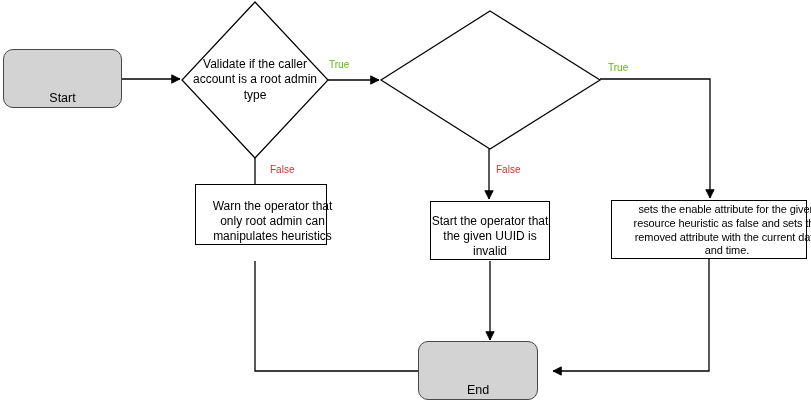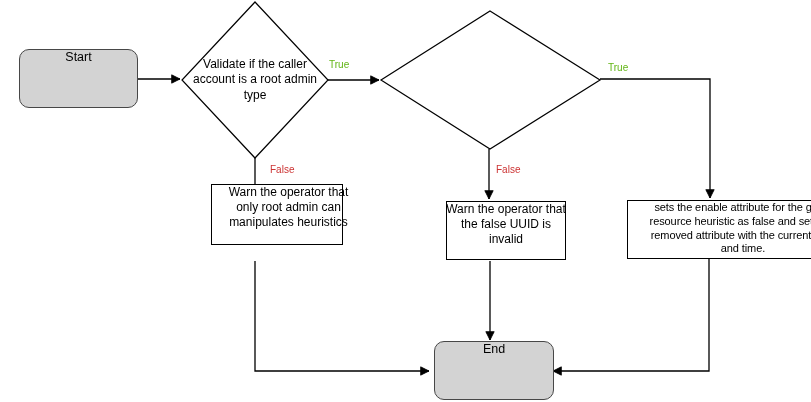--- a/index.html
+++ b/index.html
@@ -15,22 +15,22 @@
   }
   html,body{margin:0;padding:0;background:var(--background);}
   #canvas{
     position:relative;width:811px;height:402px;background:var(--background);
     font-family:"Liberation Sans", sans-serif;color:var(--text);overflow:hidden;
   }
   #edges{position:absolute;left:0;top:0;width:811px;height:402px;}
   .diamond{fill:var(--shape-fill);stroke:var(--shape-stroke);stroke-width:1.2;}
   .edge{fill:none;stroke:var(--connector);stroke-width:1.3;marker-end:url(#arrowhead);}
   .node{
-    position:absolute;display:flex;align-items:flex-start;justify-content:center;
-    text-align:center;font-size:12px;line-height:1.25;box-sizing:border-box;margin-left:16px;
+    position:absolute;display:flex;align-items:flex-end;justify-content:center;
+    text-align:center;font-size:12px;line-height:1.25;box-sizing:border-box;
   }
   .terminator{
     background:var(--terminator-fill);
     border:1px solid var(--terminator-stroke);
     border-radius:10px;
     font-size:12.5px;
   }
   .proc{
     background:var(--shape-fill);
     border:1px solid var(--shape-stroke);
@@ -78,21 +78,21 @@
   <div class="edge-label true" style="left:329px;top:59px;">True</div>
   <div class="edge-label false" style="left:270px;top:156px;">False</div>
   <div class="edge-label true" style="left:608px;top:62px;">True</div>
   <div class="edge-label false" style="left:496px;top:156px;">False</div>
 
   <div class="node proc" style="left:195px;top:184px;width:132px;height:61px;padding-left:23px;">
     <span class="txt" style="width:122px;">Warn the operator that only root admin can manipulates heuristics</span>
   </div>
 
   <div class="node proc" style="left:430px;top:201px;width:120px;height:59px;">
-    <span class="txt" style="width:126px;">Warn the operator that the false UUID is invalid</span>
+    <span class="txt" style="width:126px;">Start the operator that the given UUID is invalid</span>
   </div>
 
   <div class="node proc" style="left:611px;top:200px;width:196px;height:59px;font-size:11px;letter-spacing:-0.1px;padding-left:36px;">
     <span class="txt" style="width:195px;">sets the enable attribute for the given resource heuristic as false and sets the removed attribute with the current date and time.</span>
   </div>
 
   <div class="node terminator" style="left:418px;top:341px;width:120px;height:59px;">
     <span class="txt">End</span>
   </div>
 

